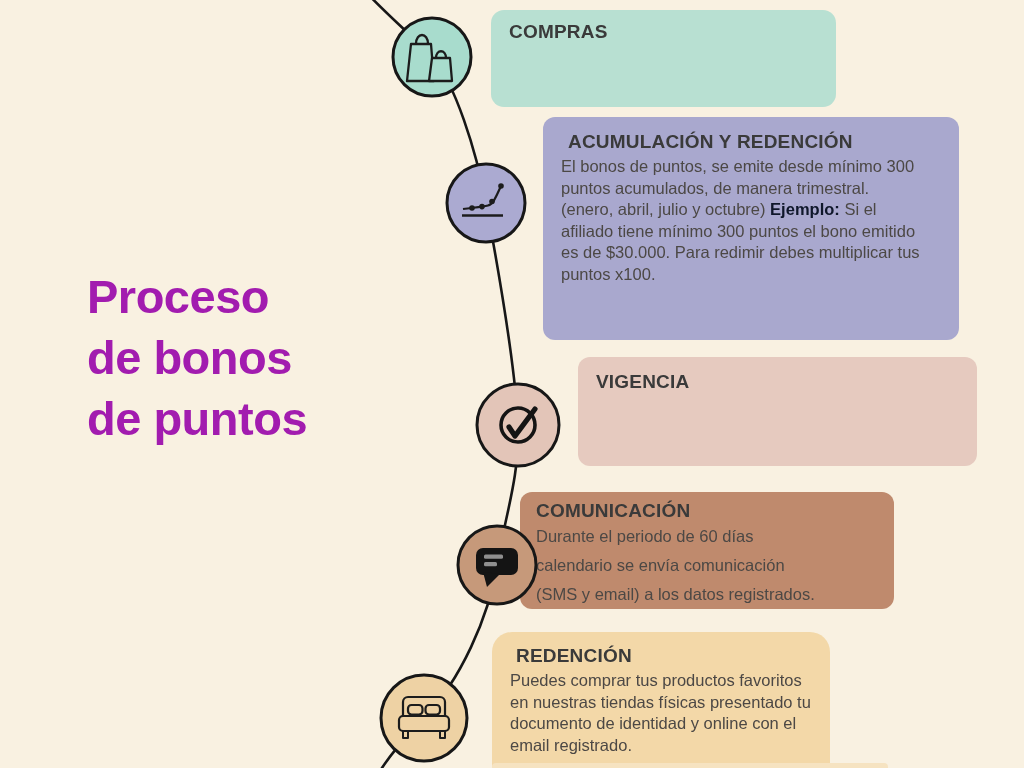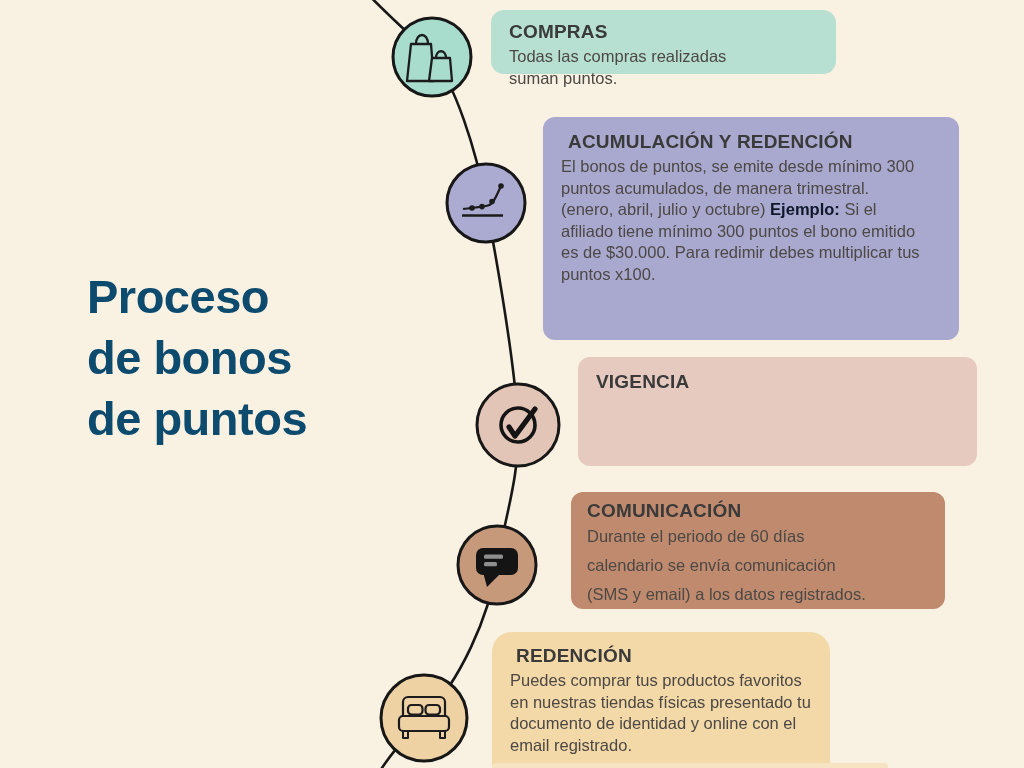--- a/index.html
+++ b/index.html
@@ -16,21 +16,21 @@
     left: 0; top: 0;
     z-index: 1;
   }
   .main-title {
     position: absolute;
     left: 87px; top: 266px;
     font-size: 47px;
     font-weight: 700;
     letter-spacing: -0.5px;
     line-height: 61px;
-    color: #0c4a6e;
+    color: #a21caf;
     white-space: pre-line;
     z-index: 2;
   }
   .card {
     position: absolute;
     border-radius: 12px;
     z-index: 0;
     color: #474440;
   }
   .card h2 {
@@ -39,28 +39,28 @@
     color: #3a3a3a;
     letter-spacing: 0.2px;
     margin-bottom: 3px;
   }
   .card p {
     font-size: 16.5px;
     line-height: 21.5px;
     color: #4c4845;
   }
   .card p strong { color: #0f172a; }
-  .card-compras      { left: 491px; top: 10px;  width: 345px; height: 64px;  padding: 11px 16px 10px 18px; border-radius: 13px; }
+  .card-compras      { left: 491px; top: 10px;  width: 345px; height: 97px;  padding: 11px 16px 10px 18px; border-radius: 13px; }
   .card-compras p    { max-width: 262px; }
   .card-acumulacion  { left: 543px; top: 117px; width: 416px; height: 223px; padding: 14px 18px; }
   .card-acumulacion h2 { padding-left: 7px; }
   .card-acumulacion p  { max-width: 364px; }
   .card-vigencia     { left: 578px; top: 357px; width: 399px; height: 109px; padding: 14px 18px; }
   .card-vigencia p   { max-width: 252px; }
-  .card-comunicacion { left: 571px; top: 492px; width: 374px; height: 117px; padding: 8px 16px; }
+  .card-comunicacion { left: 520px; top: 492px; width: 374px; height: 117px; padding: 8px 16px; }
   .card-comunicacion h2 { margin-bottom: 0; }
   .card-comunicacion p  { max-width: 294px; line-height: 29px; }
   .card-redencion    { left: 492px; top: 632px; width: 338px; height: 136px; padding: 13px 18px; border-radius: 20px 20px 0 0; }
   .card-redencion h2 { padding-left: 6px; }
   .card-redencion p  { max-width: 356px; }
   .next-card-strip {
     position: absolute;
     left: 492px; top: 763px;
     width: 396px; height: 6px;
     border-radius: 4px 4px 0 0;
@@ -133,21 +133,20 @@
       </g>
     </g>
   </svg>
 
   <h1 class="main-title">Proceso
 de bonos
 de puntos</h1>
 
   <div class="card card-compras" style="background-color: rgb(184, 224, 210);">
     <h2>COMPRAS</h2>
-    <p>Todas las compras realizadas suman puntos.</p>
   </div>
 
   <div class="card card-acumulacion" style="background-color: rgb(169, 168, 206);">
     <h2>ACUMULACIÓN Y REDENCIÓN</h2>
     <p><span>El bonos de puntos, se emite desde mínimo 300 puntos acumulados, de manera trimestral. (enero, abril, julio y octubre) </span><strong>Ejemplo:</strong><span> Si el afiliado tiene mínimo 300 puntos el bono emitido es de $30.000. Para redimir debes multiplicar tus puntos x100.</span></p>
   </div>
 
   <div class="card card-vigencia" style="background-color: rgb(230, 202, 191);">
     <h2>VIGENCIA</h2>
   </div>

